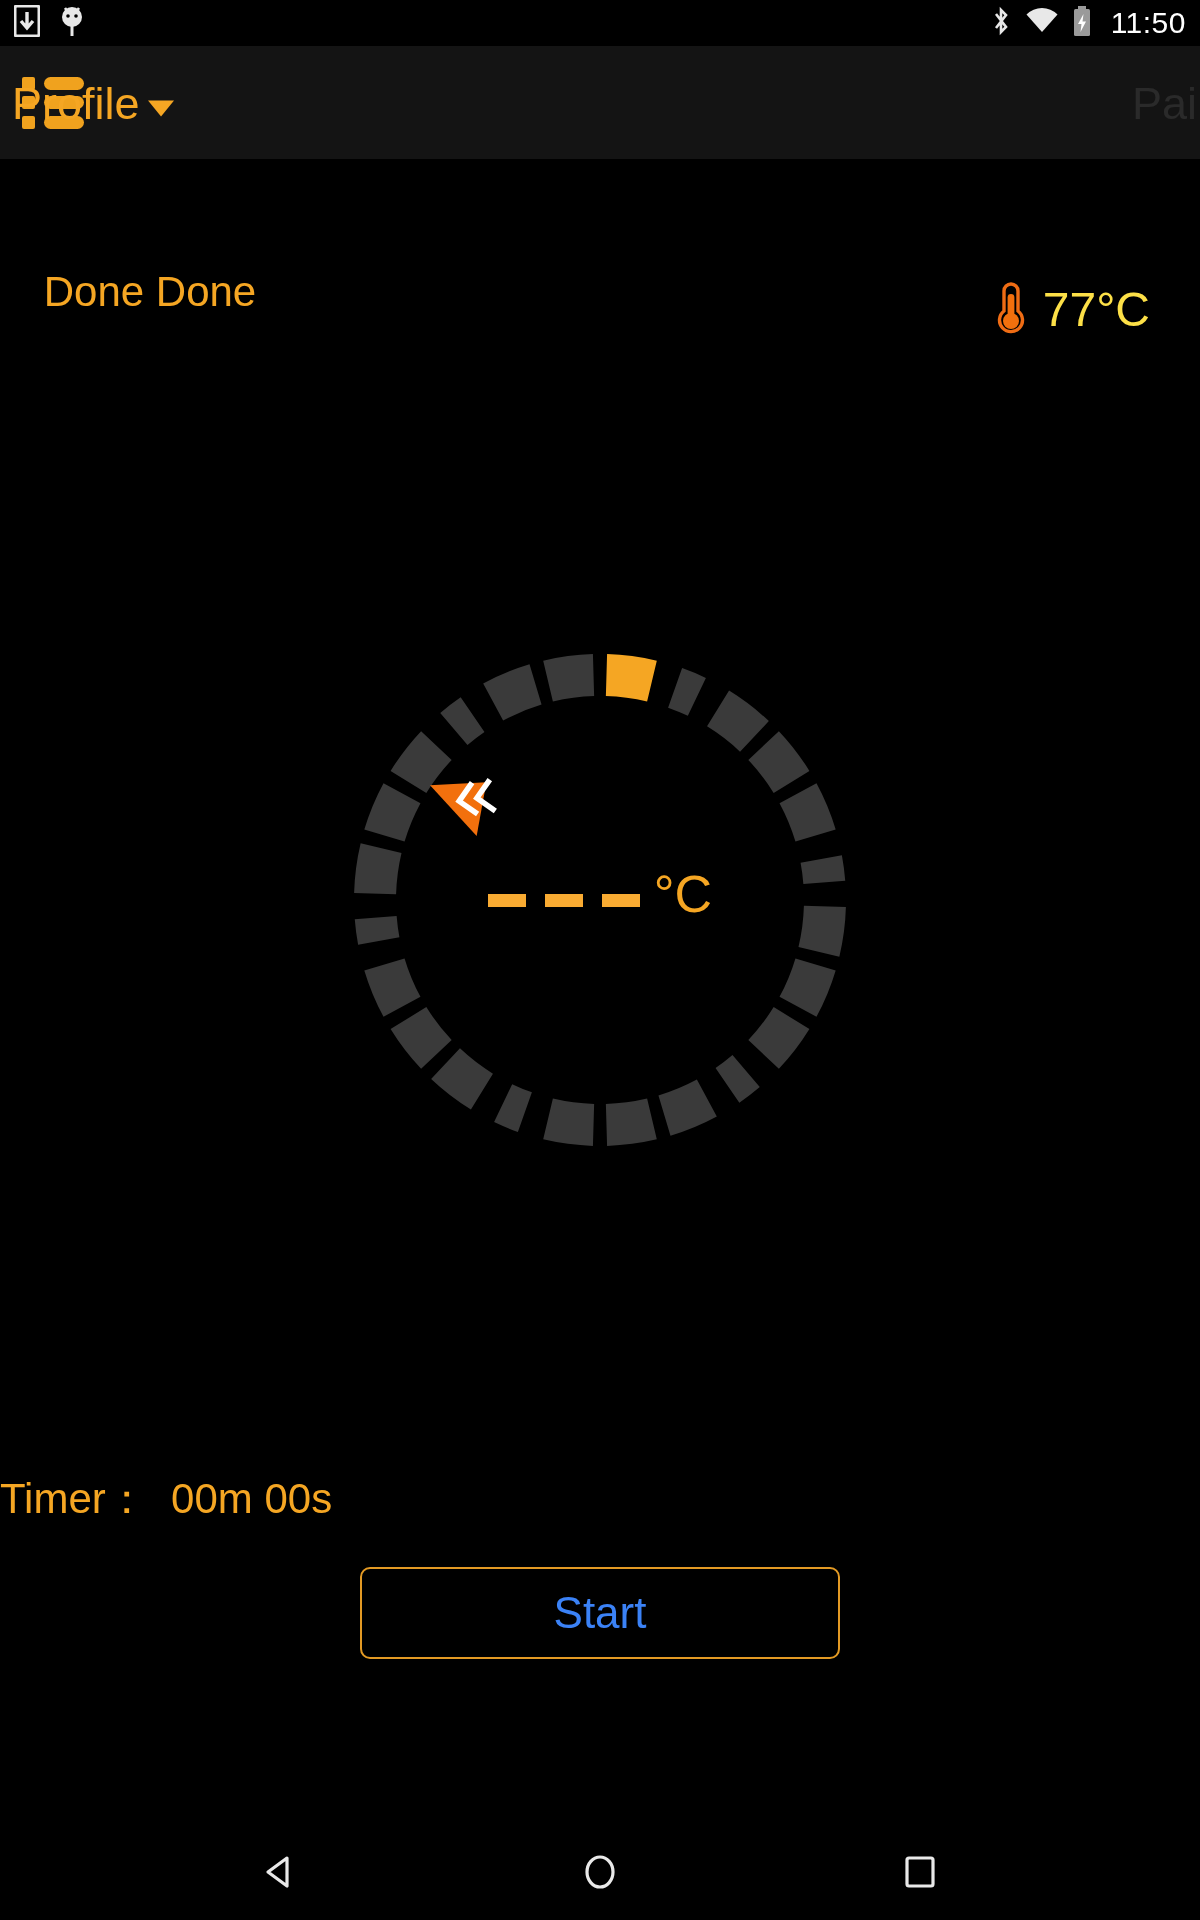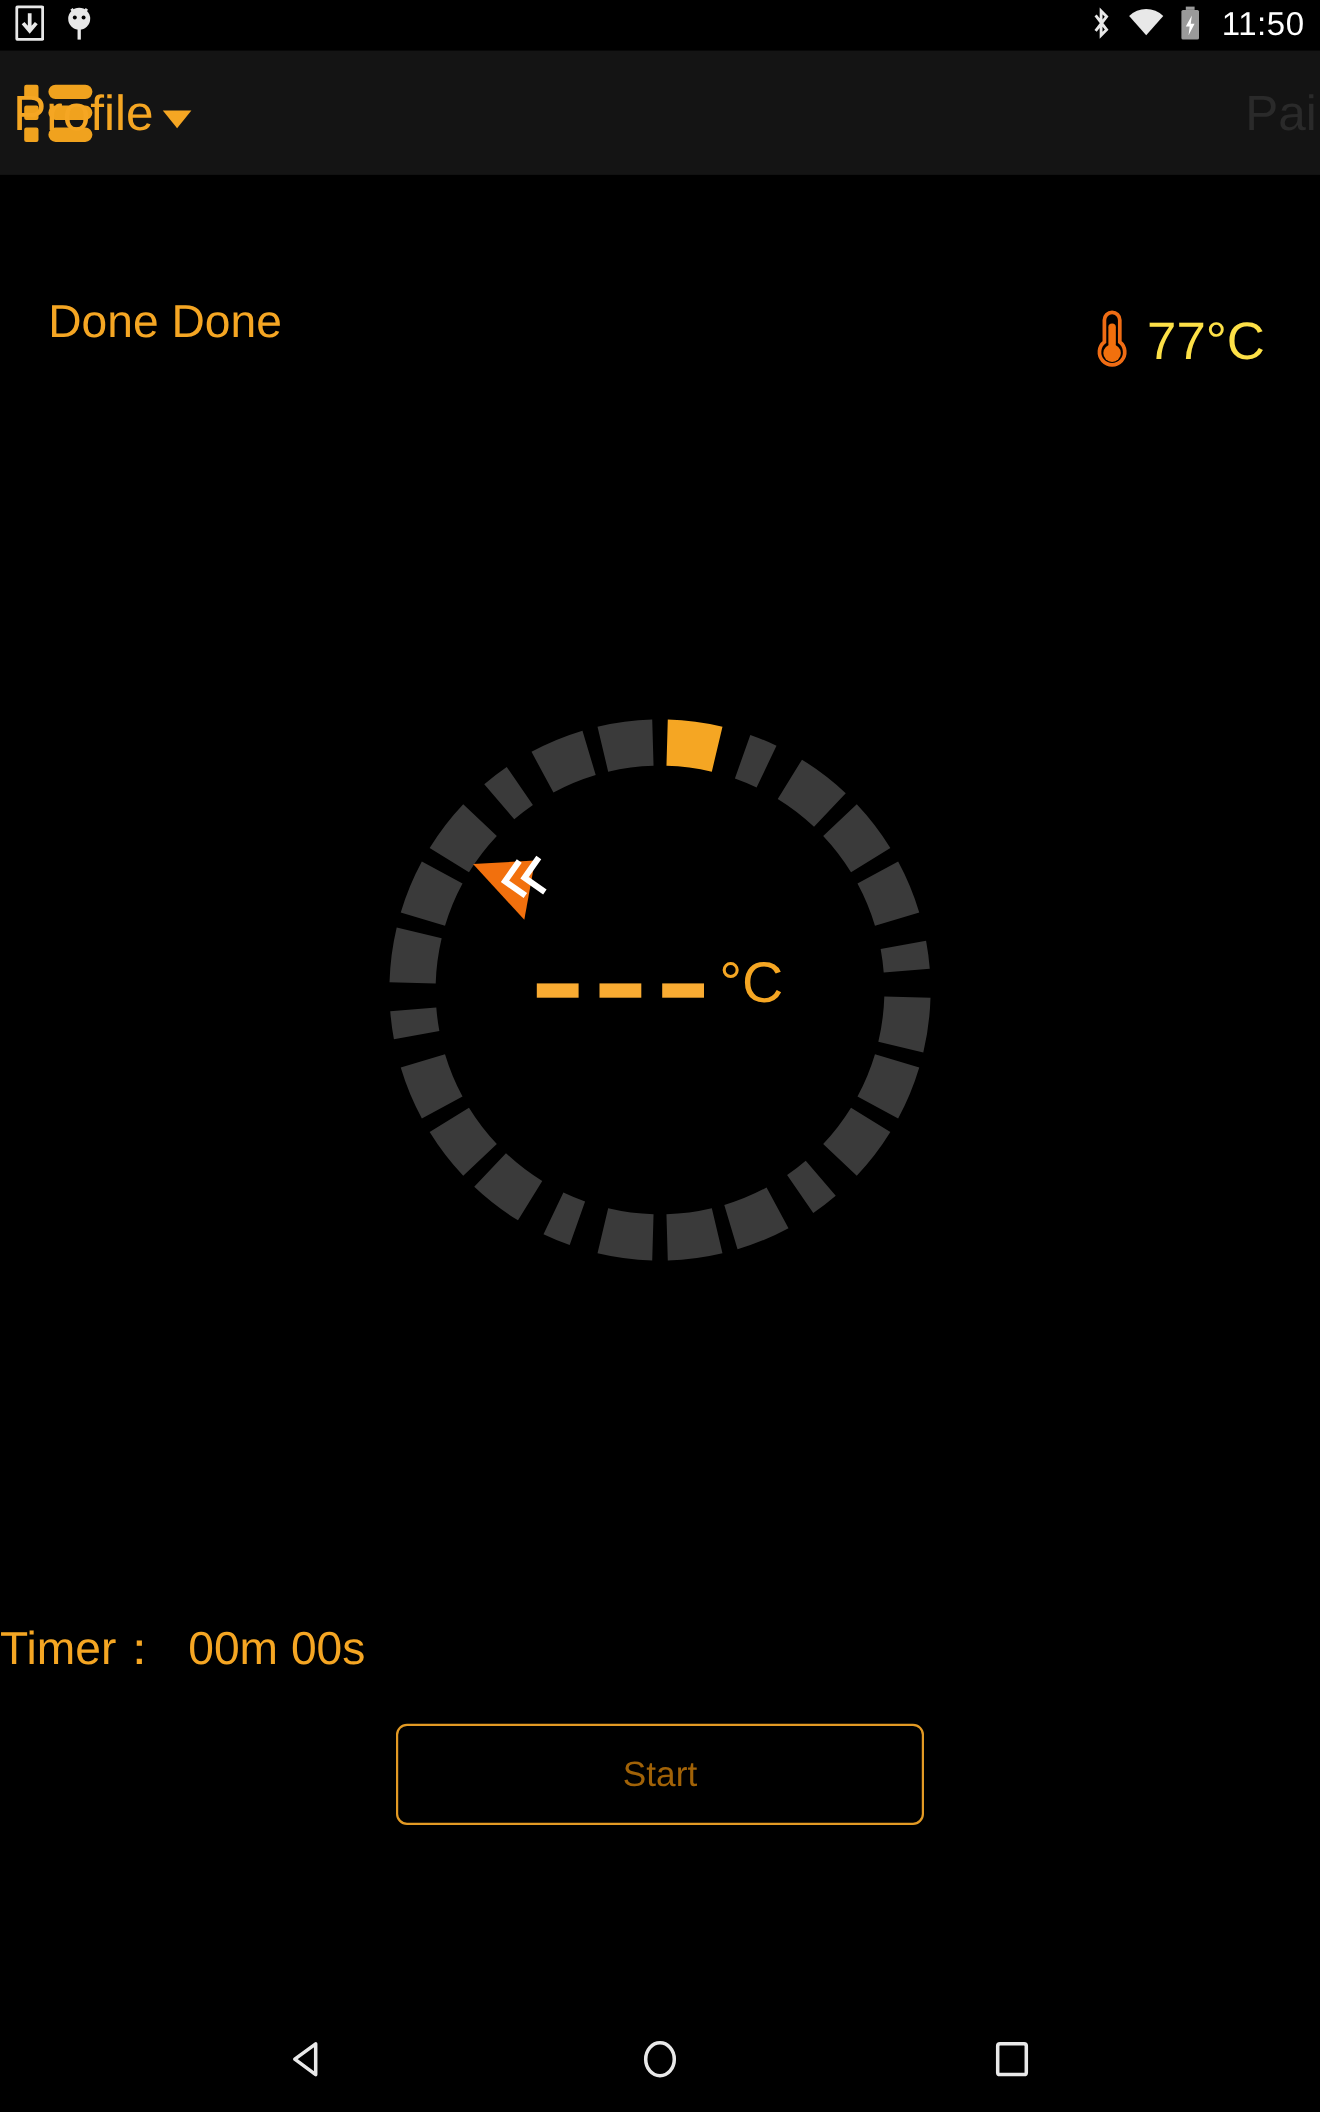--- a/index.html
+++ b/index.html
@@ -189,23 +189,23 @@
   .start-button {
     position: absolute;
     left: 50%;
     transform: translateX(-50%);
     top: 1567px;
     width: 480px;
     height: 92px;
     border: 2px solid #e39a24;
     border-radius: 10px;
     background: transparent;
-    color: #a16207;
+    color: #3b82f6;
     font-family: "Liberation Sans", sans-serif;
-    font-size: 32px;
+    font-size: 44px;
     line-height: 1;
     cursor: pointer;
     padding: 0;
   }
 
   
   .navbar {
     position: absolute;
     left: 0; bottom: 0;
     width: 1200px;

